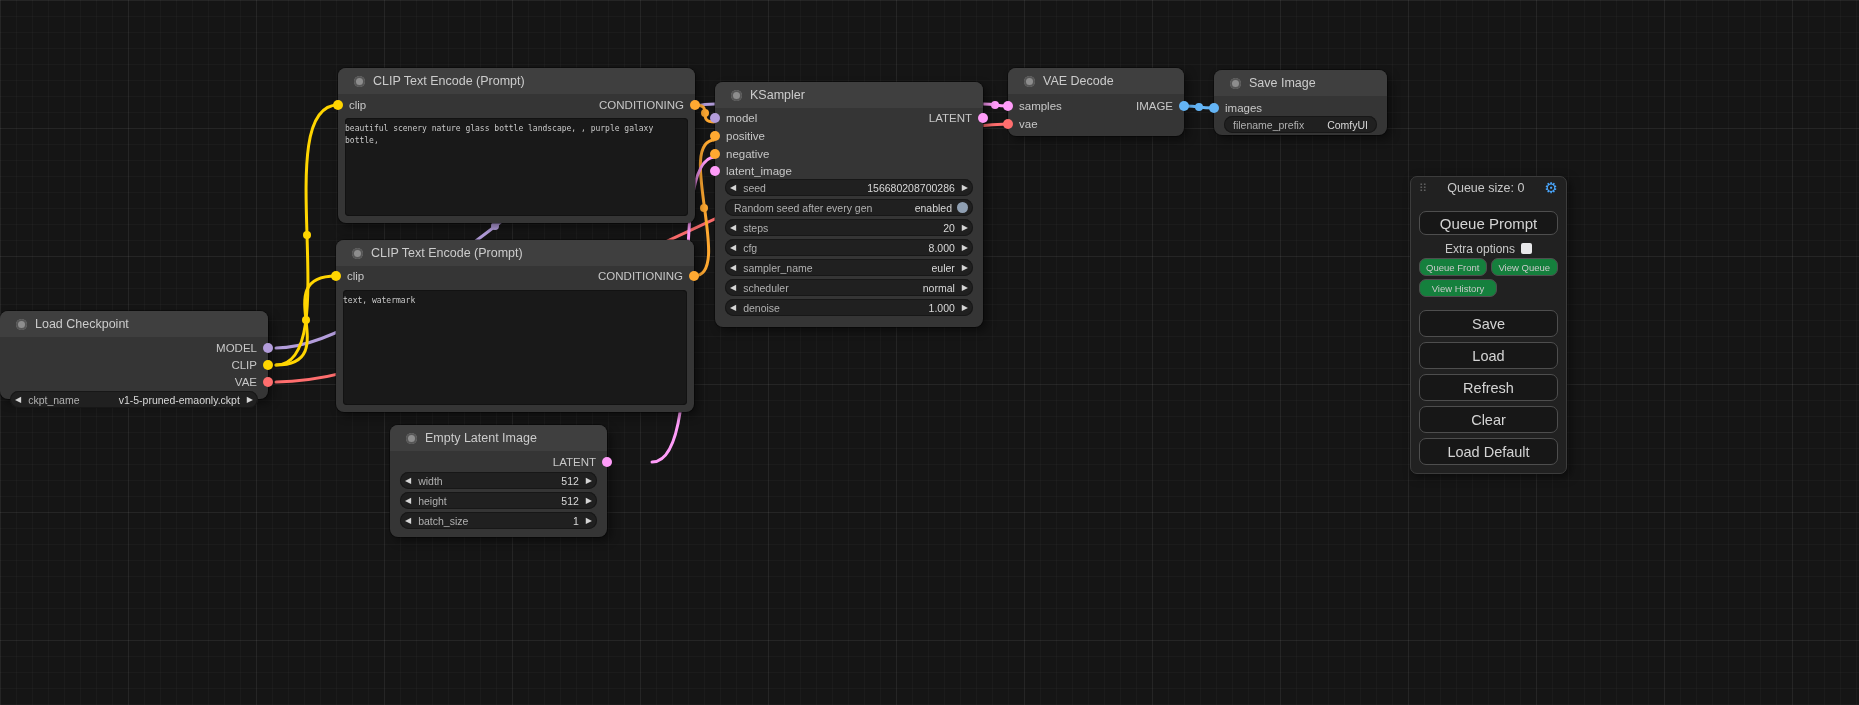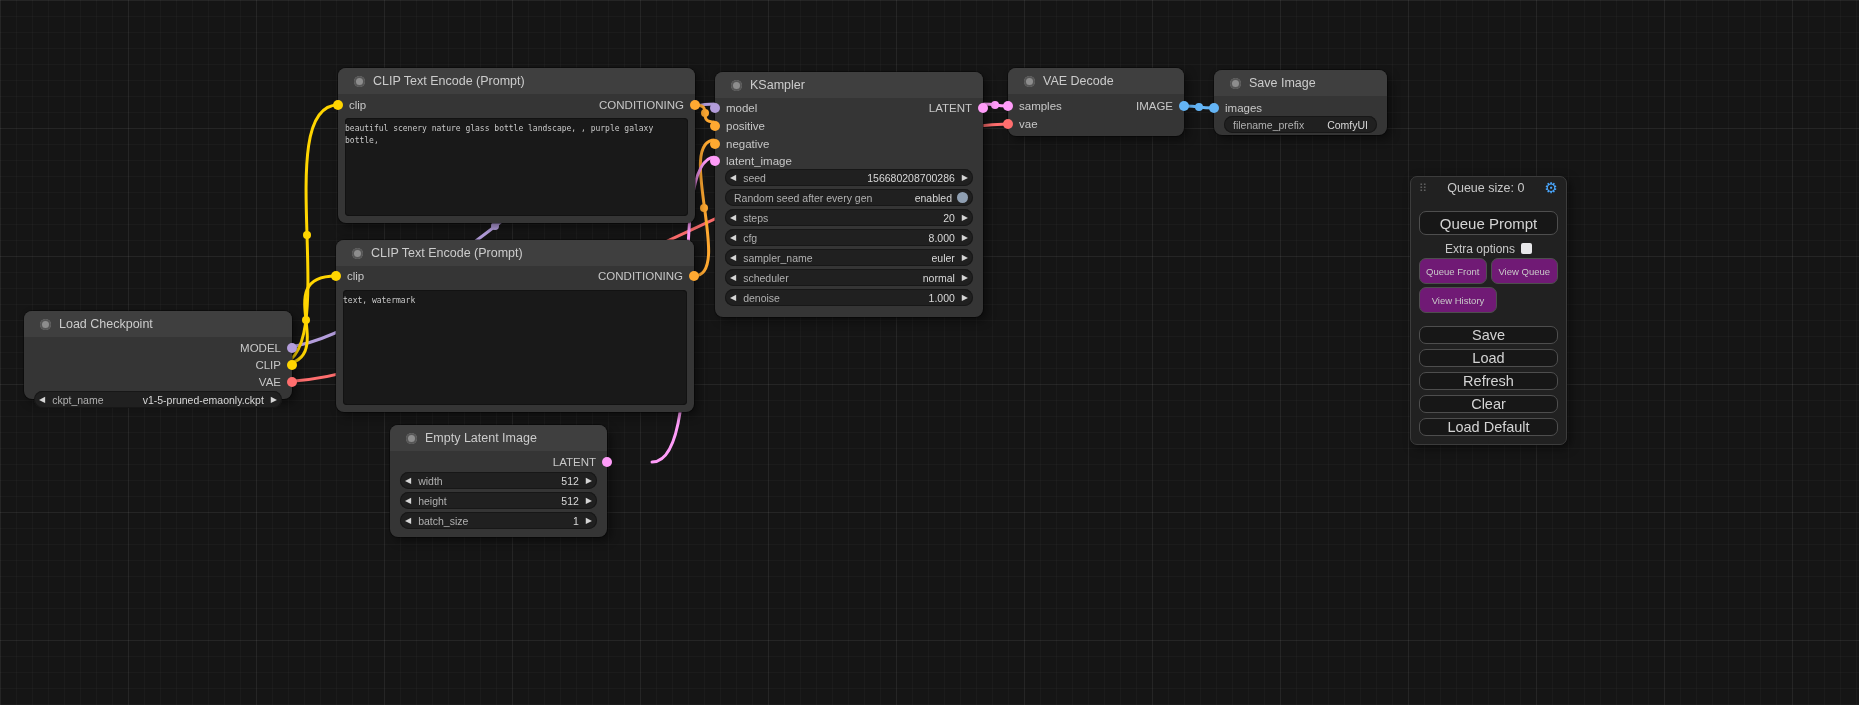--- a/index.html
+++ b/index.html
@@ -37,27 +37,27 @@
   .tgl{width:11px;height:11px;border-radius:50%;flex:0 0 auto}
   
   .menu{position:absolute;z-index:4;background:#212121;border:1px solid #3c3c3c;border-radius:7px;
     box-shadow:3px 3px 10px rgba(0,0,0,.5);color:#ccc;padding:0 8px 8px}
   .mhead{height:22px;display:flex;align-items:center;justify-content:space-between;font-size:12.5px;color:#c9c9c9}
   .mdrag{color:#5f5f5f;font-size:11px;cursor:grab;font-family:"DejaVu Sans",sans-serif}
   .mgear{font-size:15px;cursor:pointer;font-family:"DejaVu Sans",sans-serif}
   .mbtn{display:block;width:100%;background:#171717;border:1px solid #4e4e4e;border-radius:7px;
     color:#d4d4d4;font-family:inherit;cursor:pointer;text-align:center}
   .mbtn.big{height:24px;font-size:15px;margin-top:12px}
-  .mbtn.act{height:18px;font-size:14.5px;margin-top:5px}
+  .mbtn.act{height:27px;font-size:14.5px;margin-top:5px}
   .mt13{margin-top:13px !important}
   .extra{display:flex;align-items:center;justify-content:center;gap:6px;margin-top:6px;height:15px;font-size:12px;color:#c9c9c9}
   .cb{width:11px;height:11px;border-radius:2px}
   .srow{display:flex;gap:4px;margin-top:2px;justify-content:space-between}
   .srow.c{margin-top:3px}
-  .sbtn{height:26px;background:#701a75;border:1px solid #4e4e4e;border-radius:7px;color:#c9c9c9;
+  .sbtn{height:18px;background:#15803d;border:1px solid #4e4e4e;border-radius:7px;color:#c9c9c9;
     font-size:9.5px;font-family:inherit;padding:0 6px;flex:1;cursor:pointer}
   .srow.c .sbtn{flex:0 0 auto;width:78px}
 </style>
 </head>
 <body>
 
 <svg class="wires" width="1859" height="705" viewBox="0 0 1859 705">
   <g fill="none" stroke-width="3" stroke-linecap="round">
     <path d="M276,348 C396,348 595,104 715,104" stroke="#B39DDB"></path>
     <path d="M276,365 C346,365 268,105 338,105" stroke="#FFD500"></path>
@@ -75,21 +75,21 @@
     <circle cx="306" cy="320" r="4" fill="#FFD500"></circle>
     <circle cx="642" cy="253" r="4" fill="#FF6E6E"></circle>
     <circle cx="705" cy="113" r="4" fill="#FFA931"></circle>
     <circle cx="704" cy="208" r="4" fill="#FFA931"></circle>
     <circle cx="686" cy="309" r="4" fill="#FF9CF9"></circle>
     <circle cx="995" cy="105" r="4" fill="#FF9CF9"></circle>
     <circle cx="1199" cy="107" r="4" fill="#64B5F6"></circle>
   </g>
 </svg>
 
-<div class="node" style="left:24px;top:311px;width:268px;height:88px">
+<div class="node" style="left:0;top:311px;width:268px;height:88px">
   <div class="ntitle">
     <span class="tdot"></span>
     <span>Load Checkpoint</span>
   </div>
   <div class="slot out" style="top:30px">
     <span class="sdot" style="background: rgb(179, 157, 219);"></span>
     <span>MODEL</span>
   </div>
   <div class="slot out" style="top:47px">
     <span class="sdot" style="background: rgb(255, 213, 0);"></span>
@@ -163,21 +163,21 @@
     </div>
     <div class="widget">
       <span class="arr">◀</span>
       <span class="wname">batch_size</span>
       <span class="wval">1</span>
       <span class="arr">▶</span>
     </div>
   </div>
 </div>
 
-<div class="node" style="left:715px;top:72px;width:268px;height:245px">
+<div class="node" style="left:715px;top:82px;width:268px;height:245px">
   <div class="ntitle">
     <span class="tdot"></span>
     <span>KSampler</span>
   </div>
   <div class="slot in" style="top:29px">
     <span class="sdot" style="background: rgb(179, 157, 219);"></span>
     <span>model</span>
   </div>
   <div class="slot in" style="top:47px">
     <span class="sdot" style="background: rgb(255, 169, 49);"></span>

